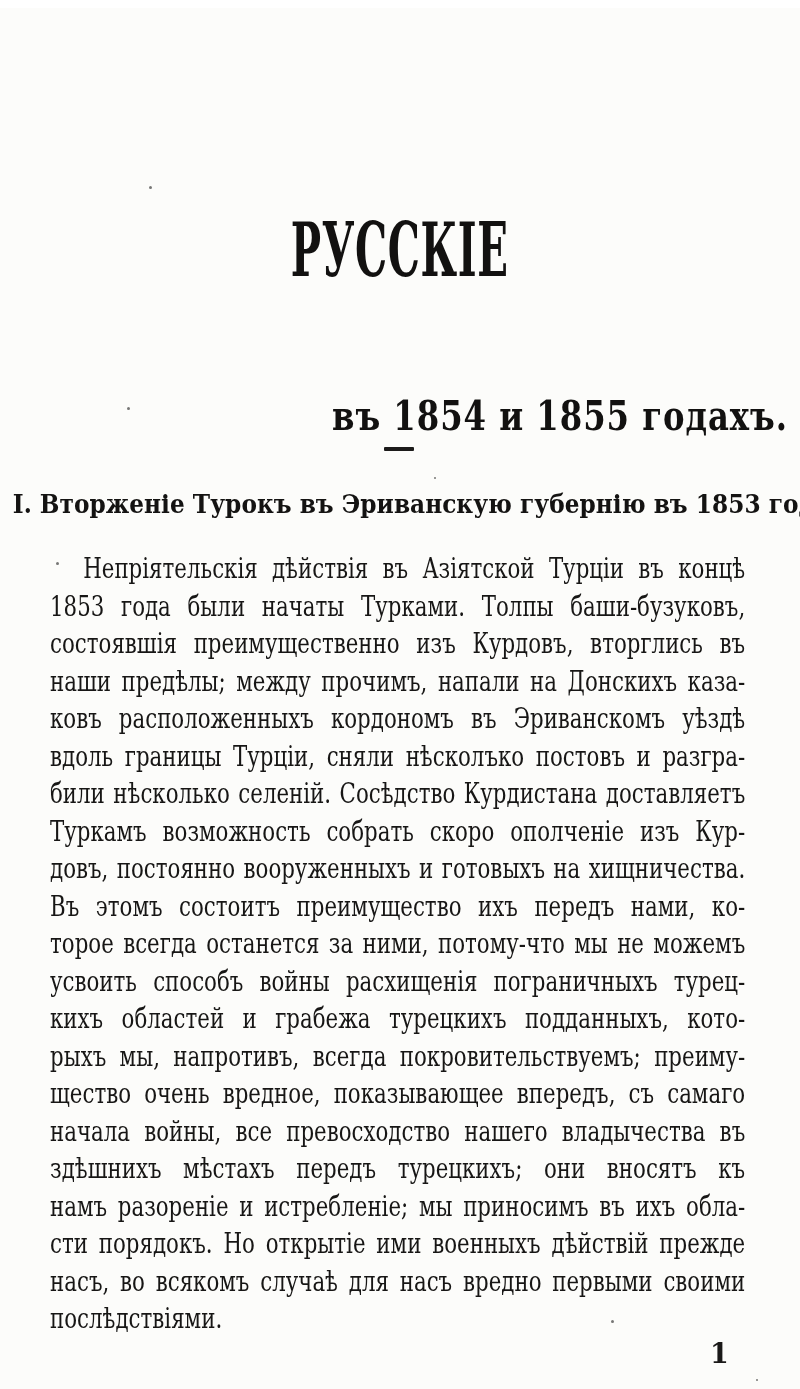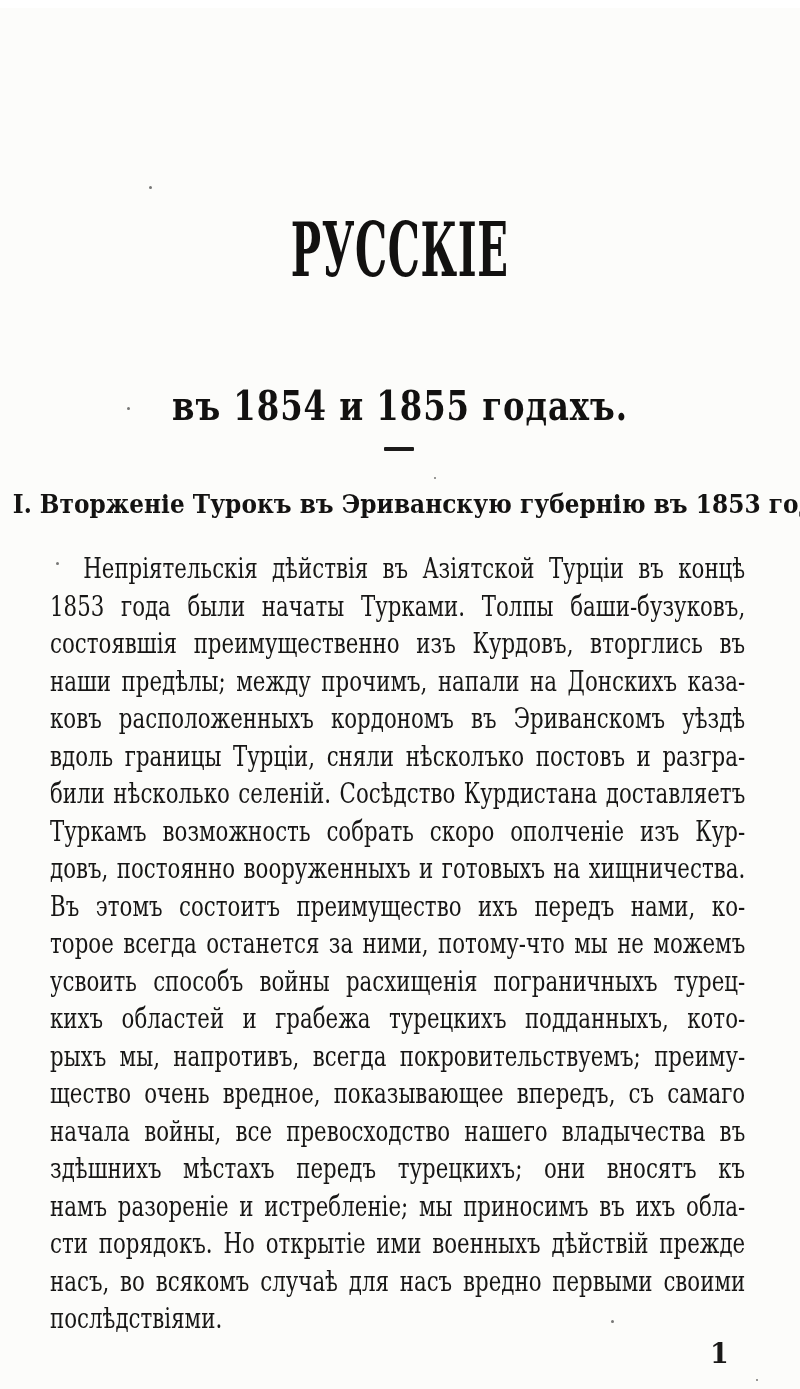--- a/index.html
+++ b/index.html
@@ -12,21 +12,21 @@
     color:#161514;
     margin-top:8px;
   }
   
   .mast { position:absolute; left:0; width:800px; text-align:center; white-space:nowrap; }
   .mast > span { display:inline-block; font-weight:bold; transform-origin:center top; color:#121110; }
   .t1 { top:198px; }
   .t1 > span { font-size:62px; letter-spacing:1px; transform:scale(0.65,1.20); }
   .t2 { top:289px; }
   .t2 > span { font-size:44px; letter-spacing:2px; transform:scale(0.81,1.25); }
-  .t3 { top:374px; }
+  .t3 { top:384px;text-align:right; }
   .t3 > span { font-size:34px; letter-spacing:1px; transform:scale(0.95,1.20); }
   
   .divider {
     position:absolute; top:439px; left:384px;
     width:30px; height:4px; background:#1c1b1a; border-radius:1px;
   }
   
   .heading { position:absolute; top:481px; left:0; width:800px; text-align:center; white-space:nowrap; }
   .heading > span { display:inline-block; font-weight:bold; font-size:24px; transform:scale(0.97,1.05); transform-origin:center top; color:#141312; }
   

